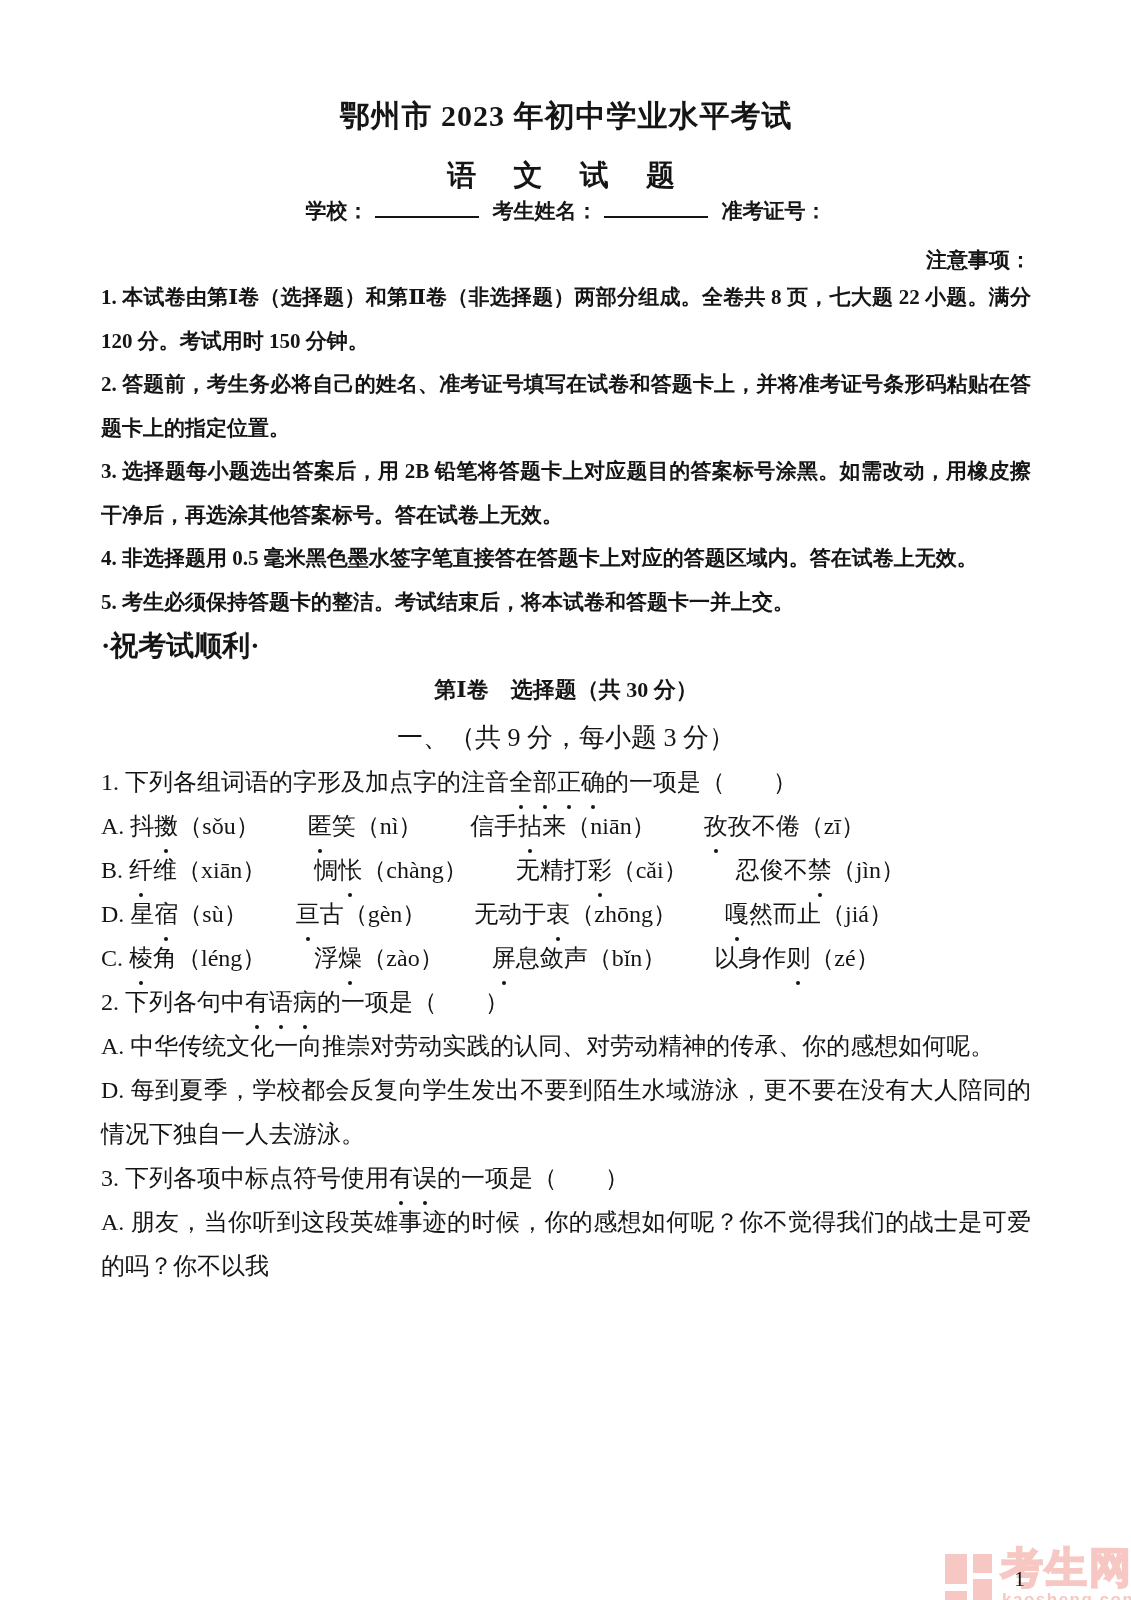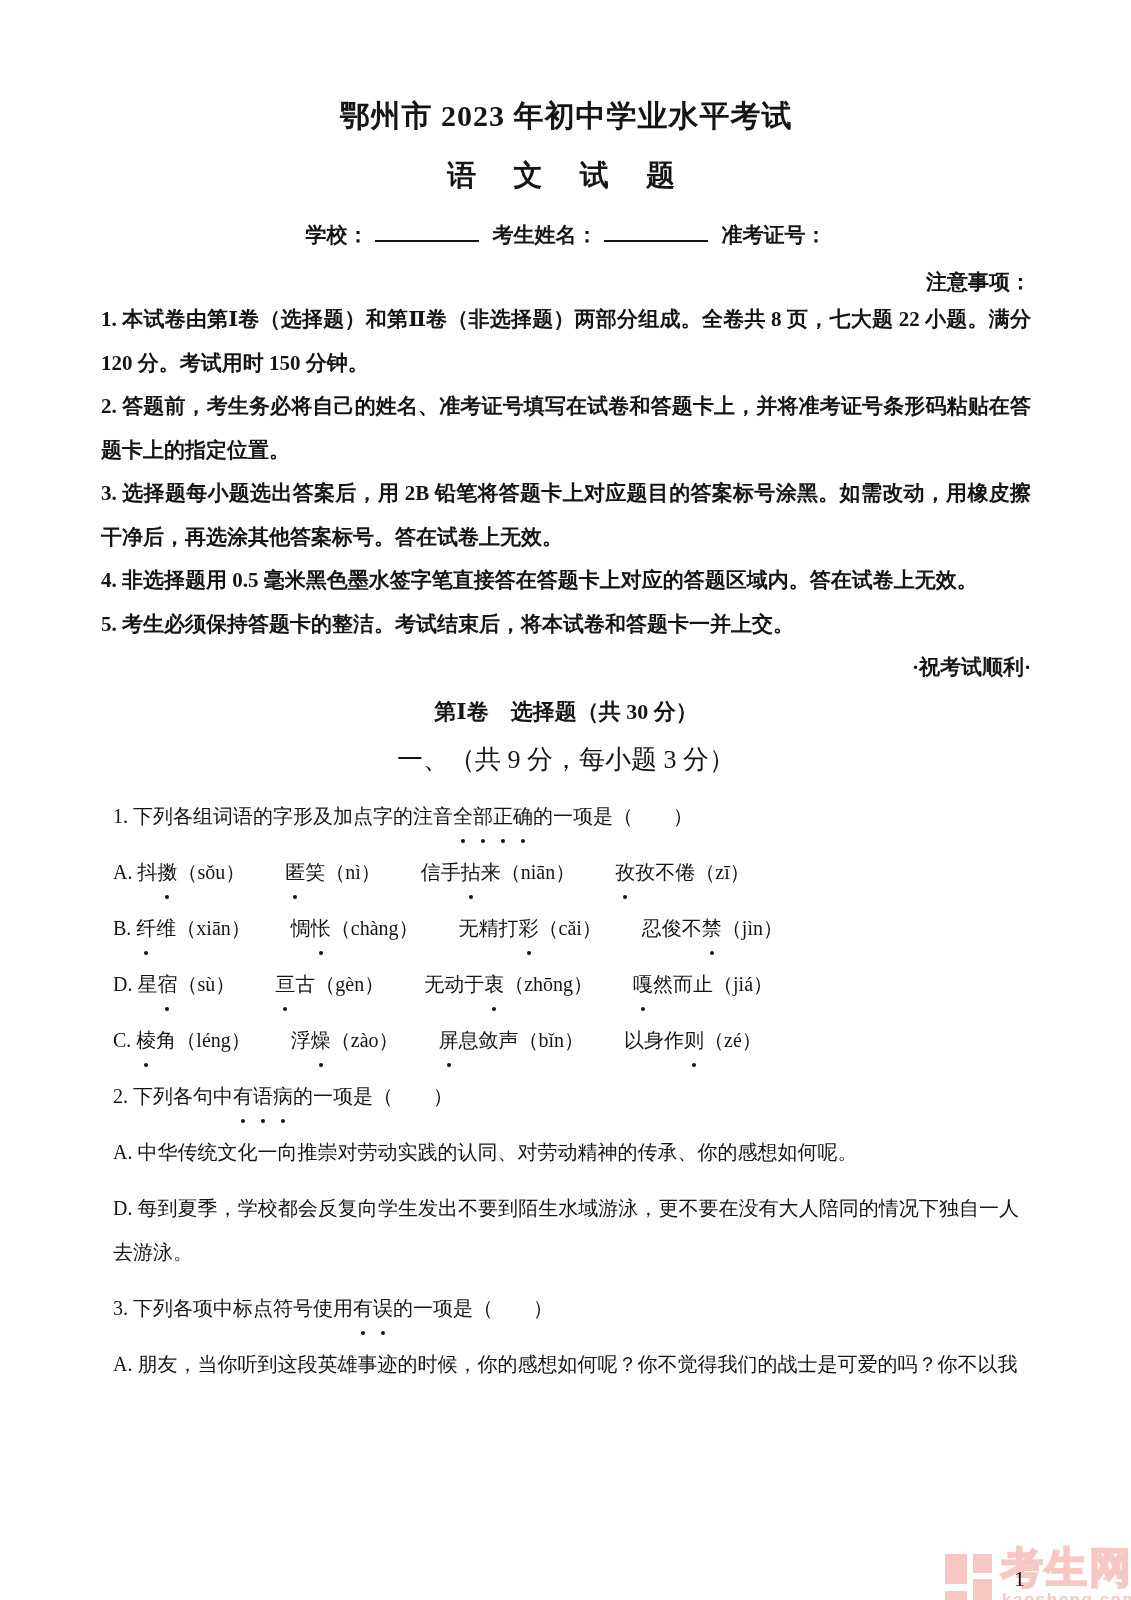--- a/index.html
+++ b/index.html
@@ -12,39 +12,39 @@
 
   .title {
     margin:0; font-size:30px; font-weight:bold; text-align:center;
     line-height:40px; letter-spacing:1px;
   }
   .subtitle {
     margin:20px 0 0 0; font-size:29px; font-weight:bold; text-align:center;
     line-height:38px; letter-spacing:10px; word-spacing:10px;
   }
   .reg-line {
-    margin-top:24px; line-height:34px; text-align:center;
-    font-size:21px; font-weight:bold;
+    margin-top:1px; line-height:34px; text-align:center;
+    font-size:21px; font-weight:bold;font-family:Liberation Mono, monospace;
   }
   .blank {
     display:inline-block; width:104px; height:21px;
     border-bottom:2px solid #151515; margin:0 14px 0 6px;
     vertical-align:baseline;
   }
   .notice-heading { margin-top:14px; line-height:32px; font-size:21px; font-weight:bold;text-align:right; }
   .notice p {
     margin:0; font-size:21px; font-weight:bold; line-height:43.5px;
     text-align:justify; text-justify:inter-ideograph;
   }
-  .wish { margin:0; text-align:right; font-size:21px; font-weight:bold; line-height:43.5px; }
+  .wish { margin:0; text-align:left; font-size:28px; font-weight:bold; line-height:43.5px; }
   .section-title { margin:0; text-align:center; font-size:22px; font-weight:bold; line-height:44px; }
   .part-heading { margin:4px 0 0 0; font-size:26px; font-weight:normal; line-height:44px;text-align:center; }
 
   .qline {
-    margin:12px; font-size:20px; line-height:44px;
+    margin:0; font-size:24px; line-height:44px;
     text-align:justify; text-justify:inter-ideograph;
   }
   .dt { position:relative; display:inline-block; }
   .dt::after {
     content:""; position:absolute; left:50%; bottom:-5px;
     width:4px; height:4px; border-radius:50%; background:#151515;
     transform:translateX(-50%);
   }
 
   

